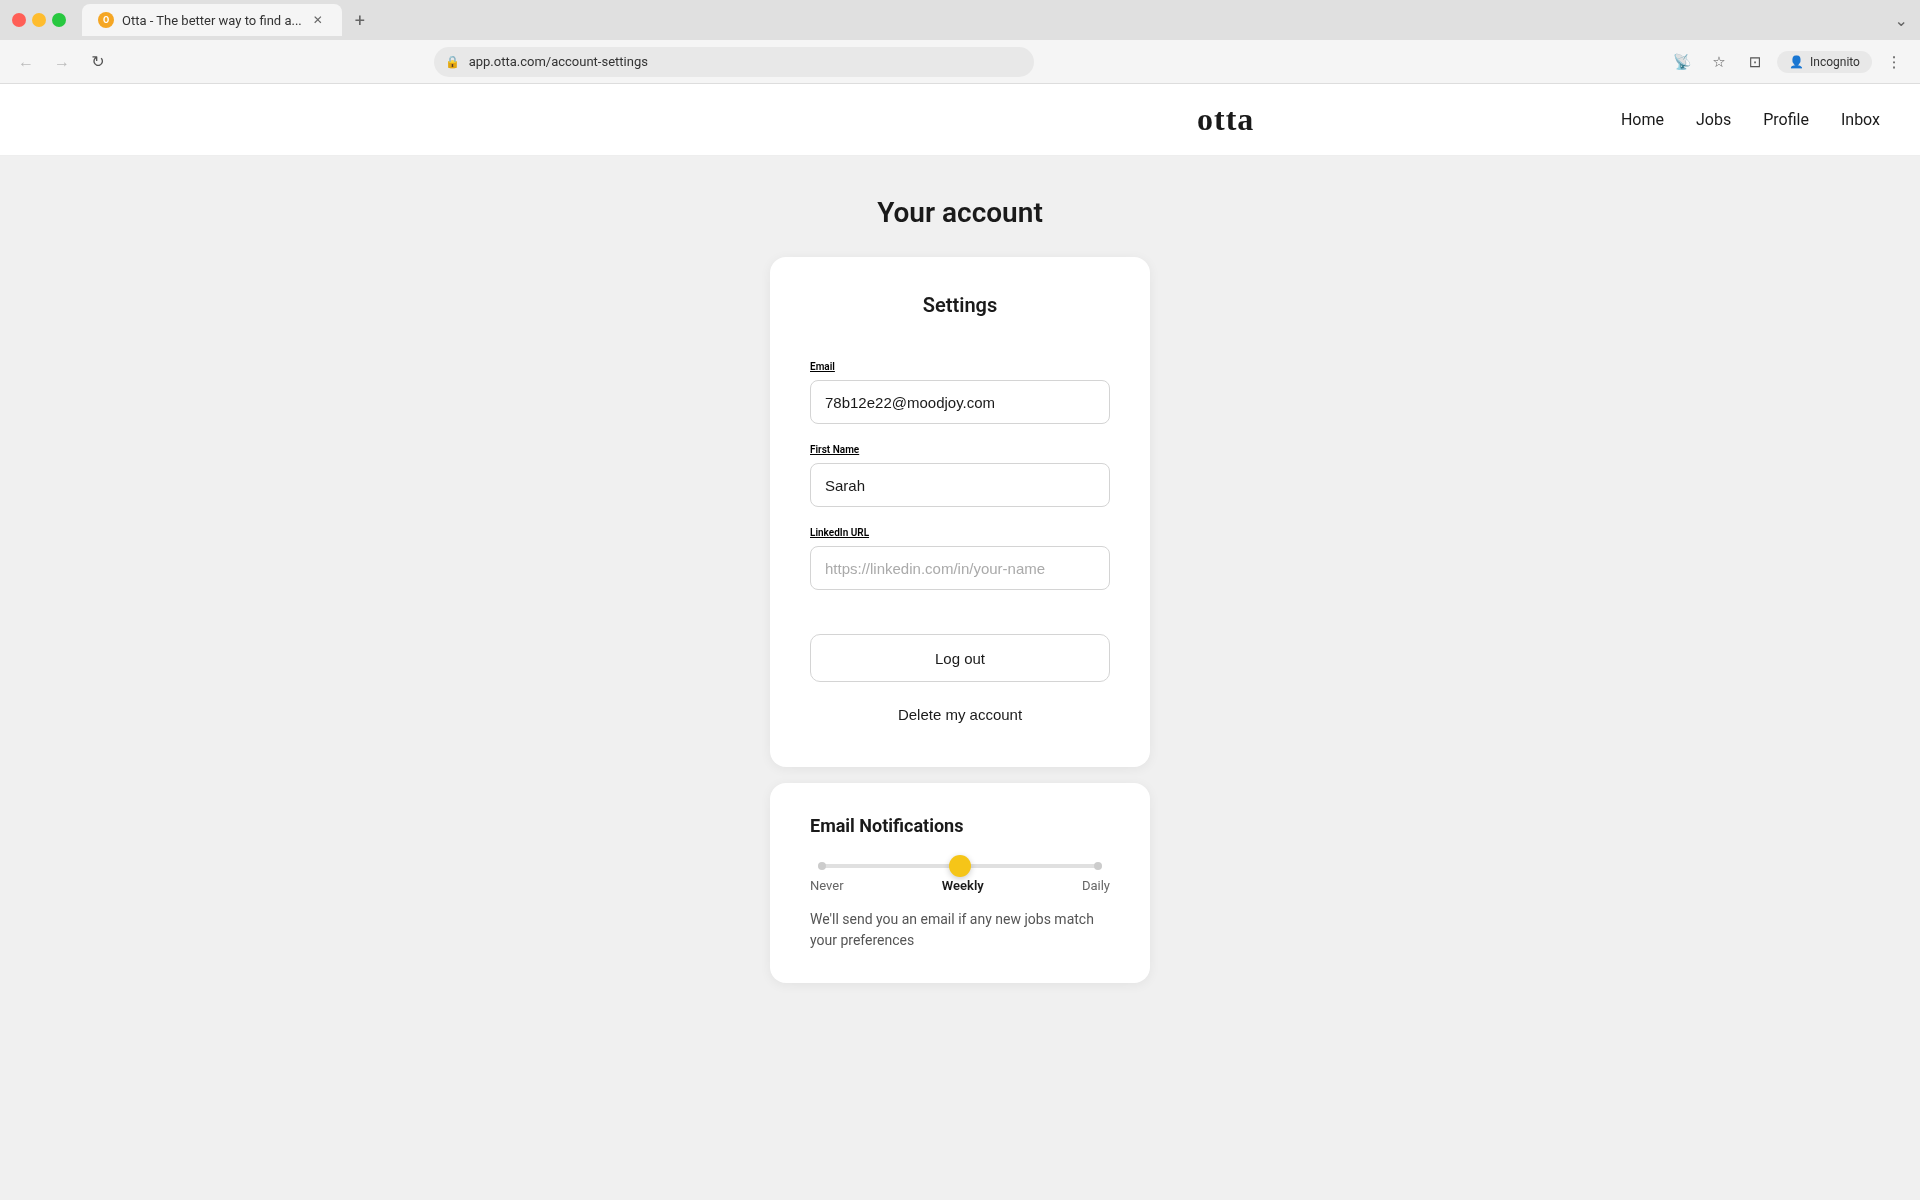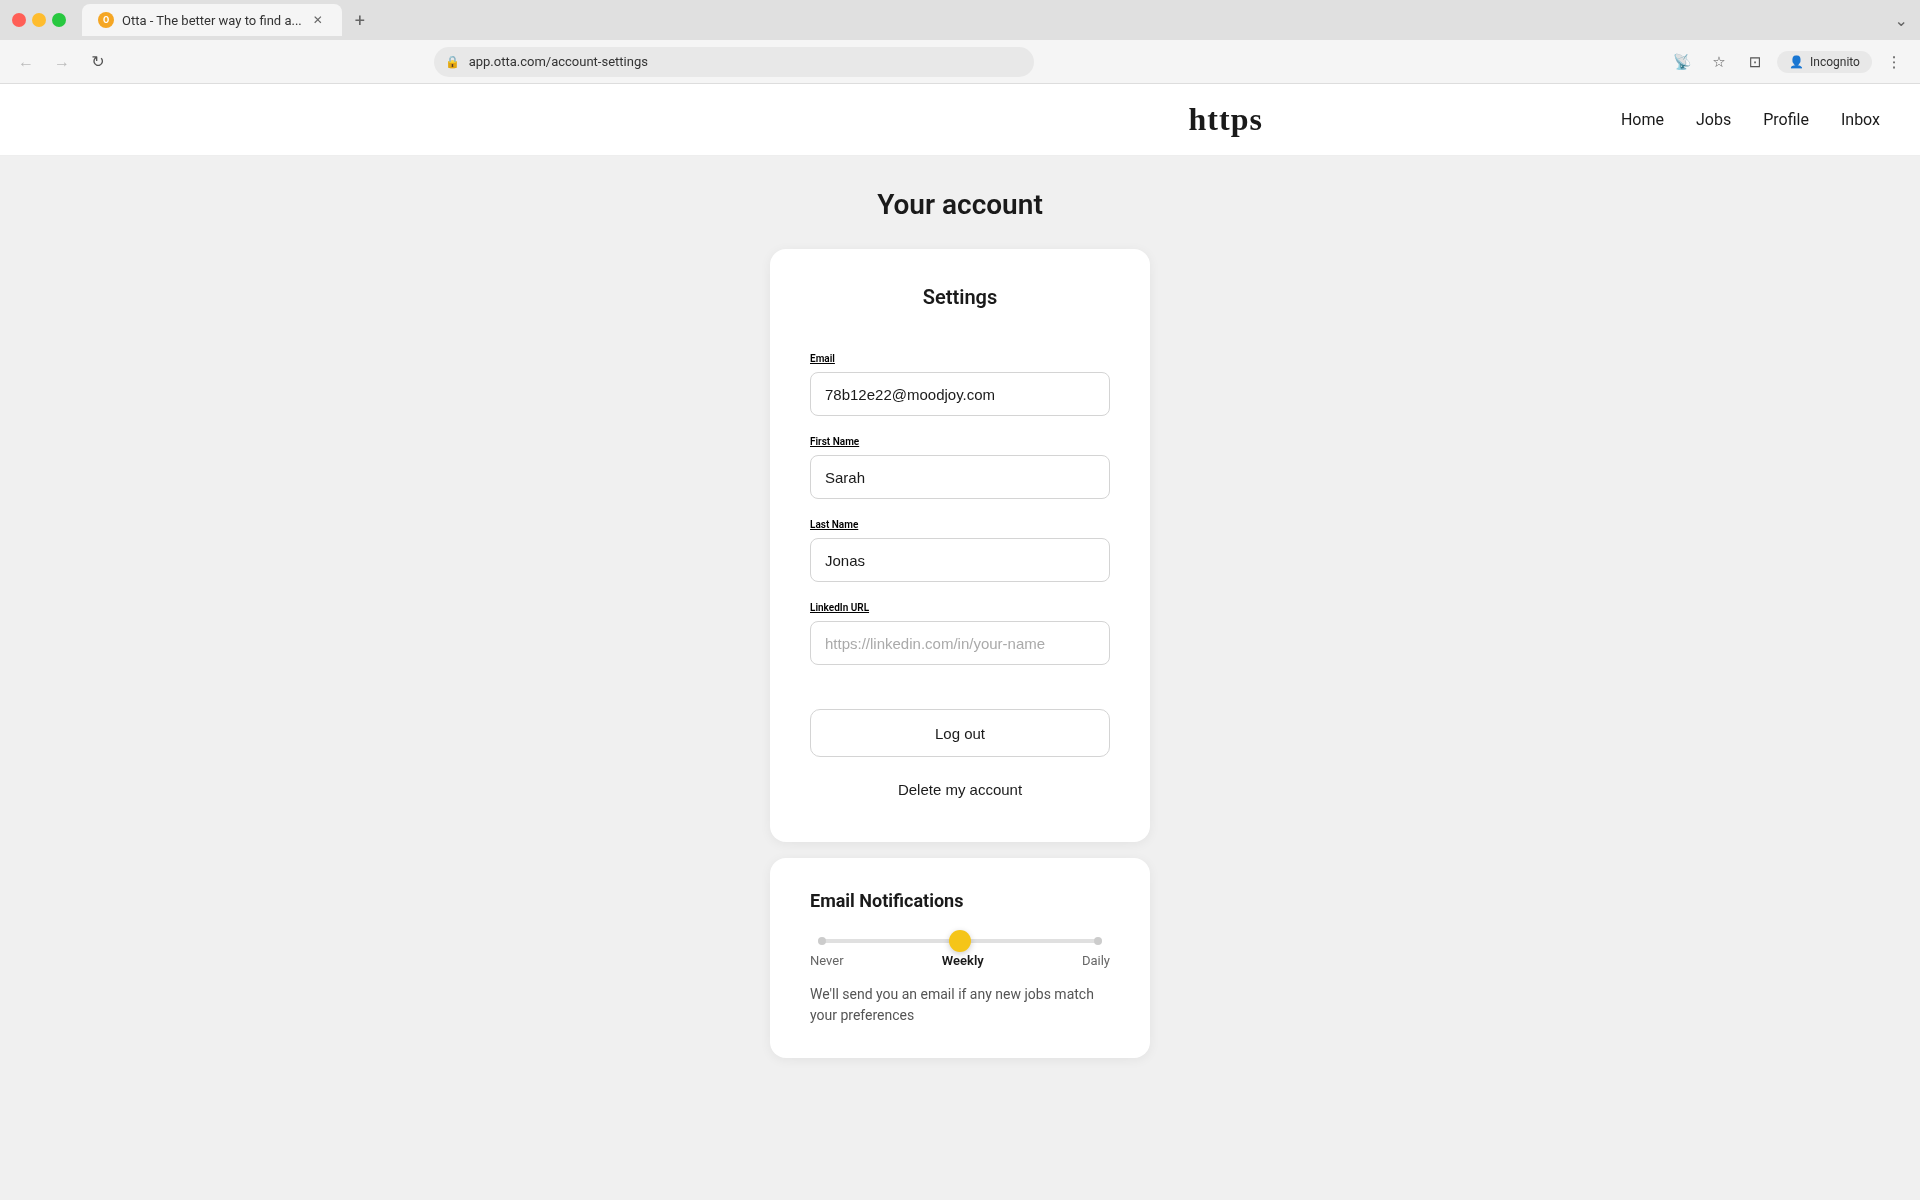--- a/index.html
+++ b/index.html
@@ -224,21 +224,21 @@
 
     .nav-link {
       font-size: 16px;
       color: #1a1a1a;
       text-decoration: none;
       cursor: pointer;
     }
 
     
     .main-content {
-      padding: 32px 20px;
+      padding: 40px 20px;
       display: flex;
       flex-direction: column;
       align-items: center;
     }
 
     .page-title {
       font-size: 28px;
       font-weight: 600;
       color: #1a1a1a;
       margin-bottom: 28px;
@@ -433,21 +433,21 @@
       <div class="toolbar-icon">⋮</div>
     </div>
   </div>
 </div>
 
 <div class="page-wrapper">
 
   <nav class="site-nav">
     <div style="flex:1"></div>
     <div class="nav-logo">
-      <span class="logo-text">https</span>
+      <span class="logo-text">otta</span>
     </div>
     <div class="nav-links">
       <a class="nav-link">Home</a>
       <a class="nav-link">Jobs</a>
       <a class="nav-link">Profile</a>
       <a class="nav-link">Inbox</a>
     </div>
   </nav>
 
   <div class="main-content">
@@ -459,24 +459,20 @@
       <div class="form-group">
         <label class="form-label">Email</label>
         <input class="form-input" type="email" value="78b12e22@moodjoy.com" style="">
       </div>
 
       <div class="form-group">
         <label class="form-label">First Name</label>
         <input class="form-input" type="text" value="Sarah" style="">
       </div>
 
-      <div class="form-group">
-        <label class="form-label">Last Name</label>
-        <input class="form-input" type="text" value="Jonas" style="">
-      </div>
 
       <div class="form-group">
         <label class="form-label">LinkedIn URL</label>
         <input class="form-input" type="text" placeholder="https://linkedin.com/in/your-name" style="">
       </div>
 
       <button class="btn-logout">Log out</button>
       <button class="btn-delete">Delete my account</button>
     </div>
 

